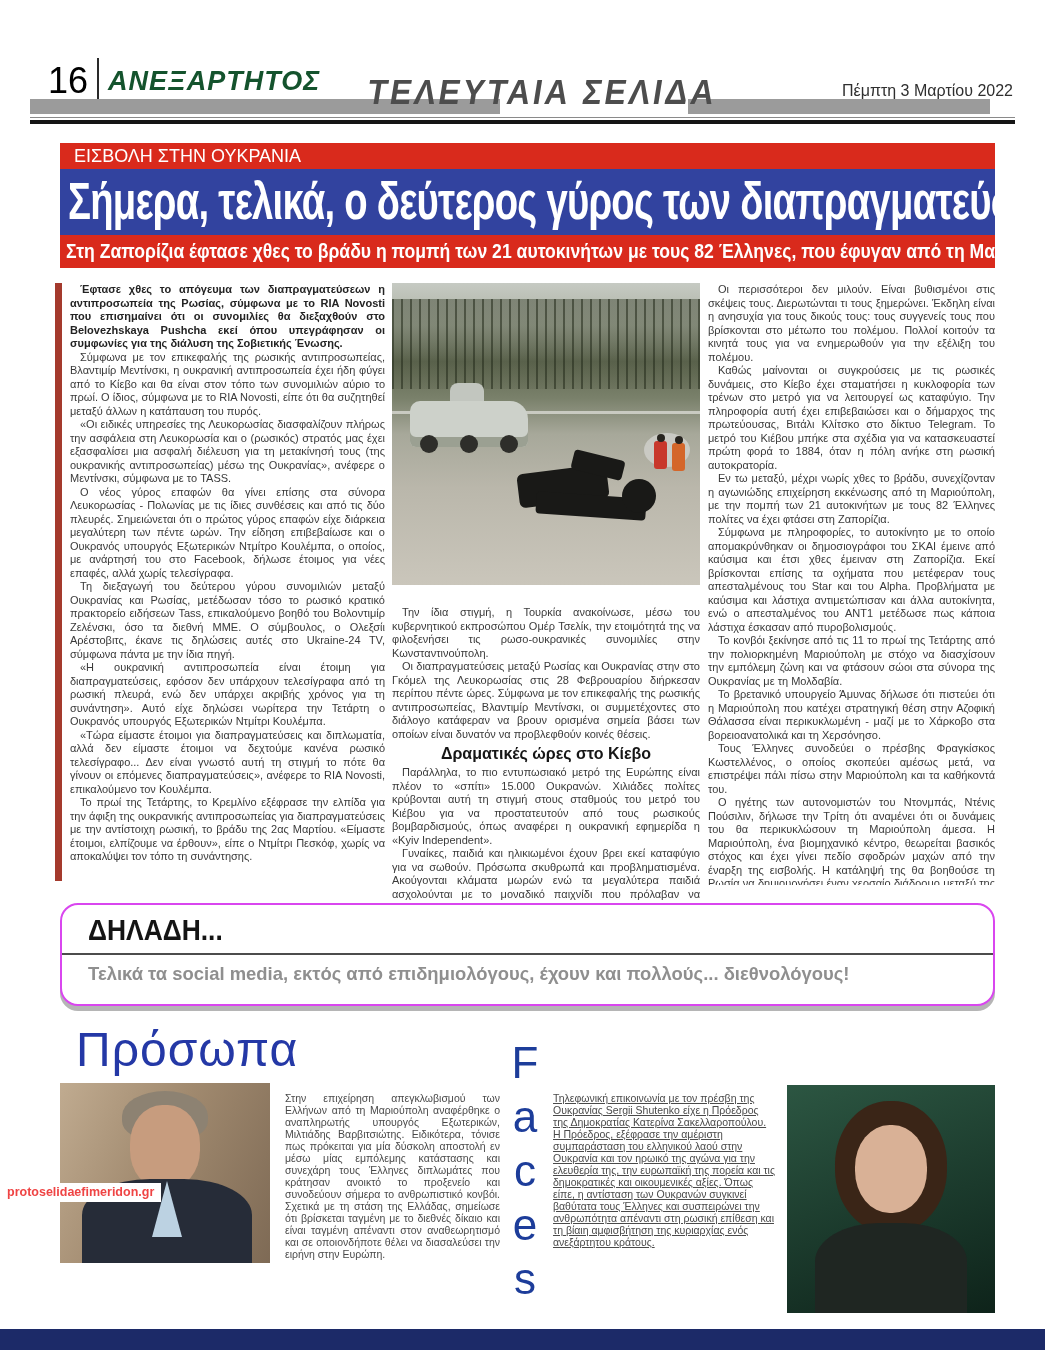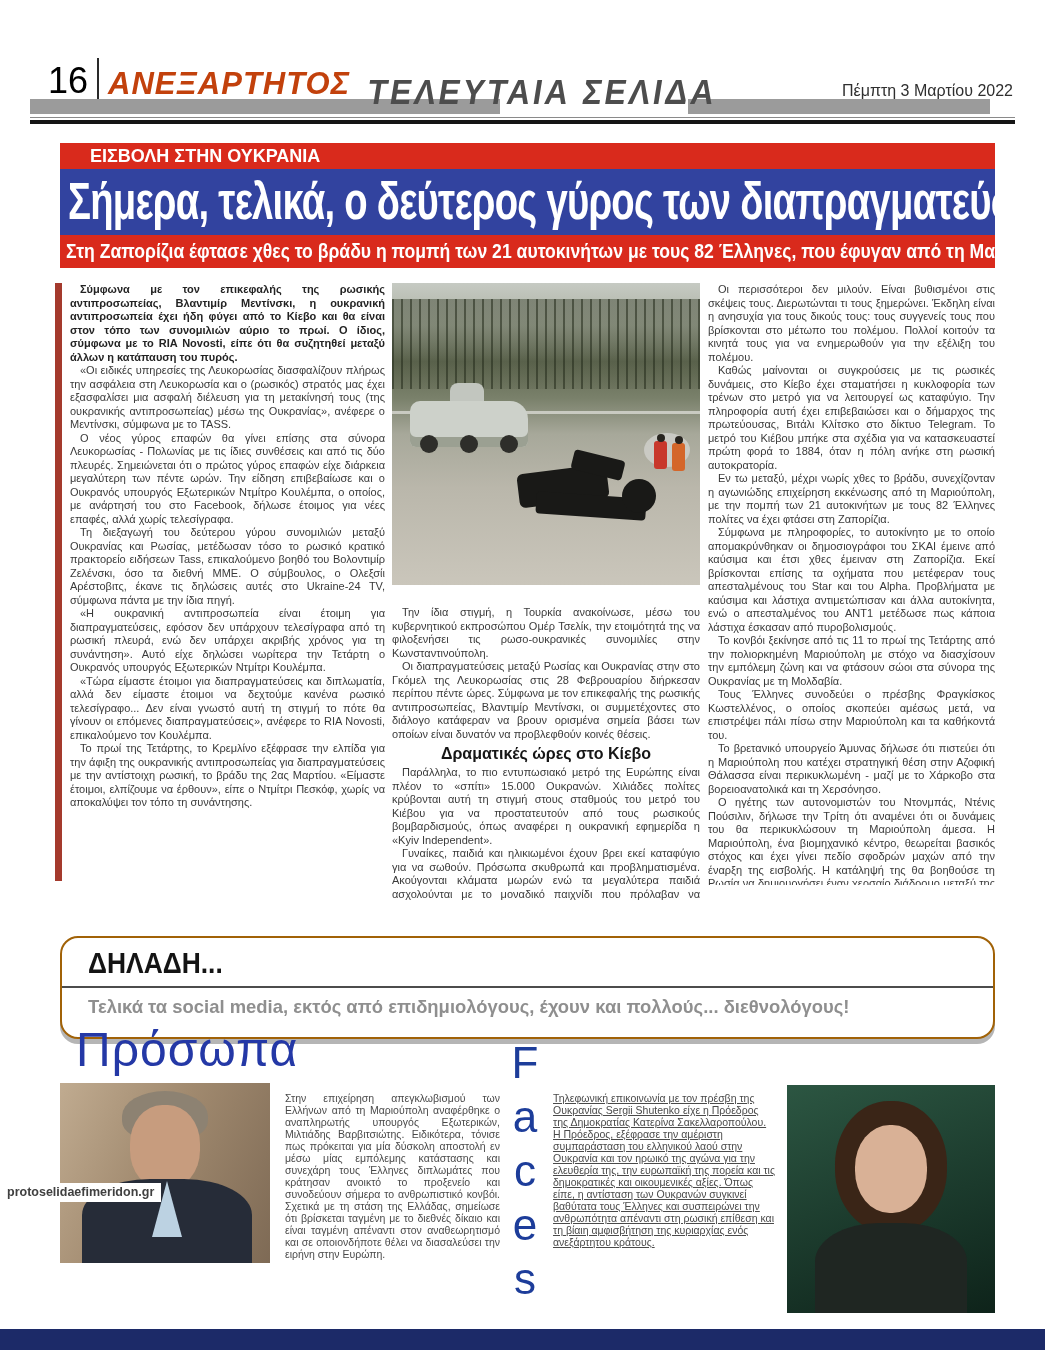--- a/index.html
+++ b/index.html
@@ -3,34 +3,34 @@
 <meta charset="utf-8">
 <style>
   html,body{margin:0;padding:0;background:#ffffff;}
   .page{position:relative;width:1045px;height:1350px;background:#ffffff;overflow:hidden;
         font-family:"Liberation Sans",sans-serif;color:#2b2b2b;}
   [data-name]{box-sizing:border-box;}
 
   
   .pagenum{position:absolute;left:48px;top:60px;font-size:36px;color:#000000;}
   .head-divider{position:absolute;left:97px;top:58px;width:2px;height:48px;background:#2a2a2a;}
-  .masthead{position:absolute;left:108px;top:66px;font-size:31px;font-weight:bold;font-style:italic;
-            color:#c2410c;letter-spacing:1px;text-align:right;}
+  .masthead{position:absolute;left:108px;top:66px;font-size:27px;font-weight:bold;font-style:italic;
+            color:#14532d;letter-spacing:1px;text-align:right;}
   .bar{position:absolute;top:99px;height:15px;background:#9b9b9b;}
   .bar-left{left:30px;width:470px;}
   .bar-right{left:688px;width:302px;}
   .section-title{position:absolute;left:368px;top:72px;font-size:35px;font-weight:bold;color:#4d4d4d;
             letter-spacing:3px;transform:skewX(-9deg) scaleX(.92);transform-origin:0 50%;white-space:nowrap;}
   .date{position:absolute;left:842px;top:82px;font-size:16px;color:#2f2f2f;}
   .rule-thin{position:absolute;left:30px;top:117px;width:985px;height:1px;background:#8a8a8a;}
   .rule-thick{position:absolute;left:30px;top:120px;width:985px;height:4px;background:#151515;}
 
   
   .kicker{position:absolute;left:60px;top:143px;width:935px;height:26px;background:var(--red,#d92a1c);
-          color:#fff;font-weight:bold;font-size:18px;line-height:26px;padding-left:30px;}
+          color:#fff;font-weight:normal;font-size:18px;line-height:26px;padding-left:14px;}
   .headline-band{position:absolute;left:60px;top:169px;width:935px;height:66px;background:var(--blue,#32439f);
           color:#fff;overflow:hidden;}
   .headline-band span{display:inline-block;font-size:51px;font-weight:bold;line-height:66px;white-space:nowrap;
           transform:scaleX(.75);transform-origin:0 50%;margin-left:8px;letter-spacing:-1px;}
   .subhead-band{position:absolute;left:60px;top:235px;width:935px;height:33px;background:var(--red,#d92a1c);
           color:#fff;overflow:hidden;}
   .subhead-band span{display:inline-block;font-size:20px;font-weight:bold;line-height:33px;white-space:nowrap;
           transform:scaleX(.88);transform-origin:0 50%;margin-left:6px;}
 
   
@@ -55,21 +55,21 @@
        box-shadow:inset 0 -10px 0 #9ba092;}
   .apc-turret{position:absolute;left:58px;top:100px;width:34px;height:24px;background:#c2c6bf;border-radius:8px 8px 0 0;}
   .apc-wheel{position:absolute;top:152px;width:18px;height:18px;border-radius:50%;background:#2e2e2a;}
   .wreck{position:absolute;left:120px;top:168px;width:150px;height:80px;}
   .wreck i{position:absolute;display:block;background:#191917;}
   .smoke{position:absolute;left:252px;top:150px;width:46px;height:34px;border-radius:50%;background:#cfcfca;opacity:.85;}
   .fig{position:absolute;width:13px;height:28px;border-radius:3px;}
   .fig::before{content:"";position:absolute;left:3px;top:-7px;width:8px;height:8px;border-radius:50%;background:#27241f;}
 
   
-  .diladi{position:absolute;left:60px;top:936px;width:935px;height:103px;border:2px solid #a16207;border-radius:18px;
+  .diladi{position:absolute;left:60px;top:903px;width:935px;height:103px;border:2px solid #d946ef;border-radius:18px;
           background:#fff;box-shadow:0 5px 0 #b5b5b5;}
   .diladi-title{position:absolute;left:26px;top:8px;font-size:30px;font-weight:900;color:#141414;
           transform:scaleX(.88);transform-origin:0 50%;letter-spacing:0;}
   .diladi-sep{position:absolute;left:0;top:48px;width:100%;height:2px;background:#4c4c4c;}
   .diladi-text{position:absolute;left:26px;top:58px;font-size:19px;font-weight:bold;color:#8f8f8f;white-space:nowrap;
           transform:scaleX(.97);transform-origin:0 50%;}
 
   
   .faces-heading{position:absolute;left:76px;top:1022px;font-size:48px;color:var(--heading_blue,#2438a6);letter-spacing:1px;}
   .faces-vertical{position:absolute;left:500px;top:1036px;width:50px;text-align:center;
@@ -79,21 +79,21 @@
   .faces-right{left:553px;width:222px;height:232px;text-align:left;text-decoration:underline;}
 
   .photo-man{position:absolute;left:60px;top:1083px;width:210px;height:180px;overflow:hidden;
       background:linear-gradient(115deg,#c0ab90 0%,#a18a6f 45%,#7e6a55 100%);}
   .man-hair{position:absolute;left:62px;top:8px;width:86px;height:50px;border-radius:50% 50% 40% 40%;background:#8d8272;}
   .man-face{position:absolute;left:70px;top:22px;width:70px;height:84px;border-radius:46%;background:#c79c7e;}
   .man-suit{position:absolute;left:22px;top:96px;width:170px;height:90px;border-radius:40% 40% 0 0;background:#262c38;}
   .man-shirt{position:absolute;left:92px;top:98px;width:30px;height:56px;background:#bcd2e2;
       clip-path:polygon(50% 0,100% 100%,0 100%);}
   .watermark{position:absolute;left:0;top:1183px;background:#ffffff;padding:2px 7px 3px 7px;
-      font-size:12.5px;font-weight:bold;color:#404040;}
+      font-size:12.5px;font-weight:bold;color:#ef4444;}
 
   .photo-woman{position:absolute;left:787px;top:1085px;width:208px;height:228px;overflow:hidden;
       background:linear-gradient(160deg,#2c5642 0%,#1b3a2c 55%,#0e231a 100%);}
   .woman-hair{position:absolute;left:48px;top:16px;width:112px;height:132px;border-radius:48%;background:#3321157;}
   .woman-hair{background:#3a2517;}
   .woman-face{position:absolute;left:68px;top:40px;width:72px;height:88px;border-radius:48%;background:#d9b196;}
   .woman-torso{position:absolute;left:28px;top:138px;width:152px;height:92px;border-radius:42% 42% 0 0;background:#1f2622;}
 
   .bottom-bar{position:absolute;left:0;top:1329px;width:1045px;height:21px;background:var(--bottom_bar,#1c2a68);}
 </style>
@@ -116,20 +116,21 @@
   <div class="headline-band" data-name="headline-banner">
     <span data-name="headline-text">Σήμερα, τελικά, ο δεύτερος γύρος των διαπραγματεύσεων</span>
   </div>
   <div class="subhead-band" data-name="subheadline-banner">
     <span data-name="subheadline-text">Στη Ζαπορίζια έφτασε χθες το βράδυ η πομπή των 21 αυτοκινήτων με τους 82 Έλληνες, που έφυγαν από τη Μαριούπολη</span>
   </div>
 
   <div class="redbar" data-name="column-accent-bar"></div>
 
   <div class="col col1" data-name="article-column-1">
+    <p data-name="paragraph">Έφτασε χθες το απόγευμα των διαπραγματεύσεων η αντιπροσωπεία της Ρωσίας, σύμφωνα με το RIA Novosti που επισημαίνει ότι οι συνομιλίες θα διεξαχθούν στο Belovezhskaya Pushcha εκεί όπου υπεγράφησαν οι συμφωνίες για της διάλυση της Σοβιετικής Ένωσης.</p>
     <p data-name="paragraph">Σύμφωνα με τον επικεφαλής της ρωσικής αντιπροσωπείας, Βλαντιμίρ Μεντίνσκι, η ουκρανική αντιπροσωπεία έχει ήδη φύγει από το Κίεβο και θα είναι στον τόπο των συνομιλιών αύριο το πρωί. Ο ίδιος, σύμφωνα με το RIA Novosti, είπε ότι θα συζητηθεί μεταξύ άλλων η κατάπαυση του πυρός.</p>
     <p data-name="paragraph">«Οι ειδικές υπηρεσίες της Λευκορωσίας διασφαλίζουν πλήρως την ασφάλεια στη Λευκορωσία και ο (ρωσικός) στρατός μας έχει εξασφαλίσει μια ασφαλή διέλευση για τη μετακίνησή τους (της ουκρανικής αντιπροσωπείας) μέσω της Ουκρανίας», ανέφερε ο Μεντίνσκι, σύμφωνα με το TASS.</p>
     <p data-name="paragraph">Ο νέος γύρος επαφών θα γίνει επίσης στα σύνορα Λευκορωσίας - Πολωνίας με τις ίδιες συνθέσεις και από τις δύο πλευρές. Σημειώνεται ότι ο πρώτος γύρος επαφών είχε διάρκεια μεγαλύτερη των πέντε ωρών. Την είδηση επιβεβαίωσε και ο Ουκρανός υπουργός Εξωτερικών Ντμίτρο Κουλέμπα, ο οποίος, με ανάρτησή του στο Facebook, δήλωσε έτοιμος για νέες επαφές, αλλά χωρίς τελεσίγραφα.</p>
     <p data-name="paragraph">Τη διεξαγωγή του δεύτερου γύρου συνομιλιών μεταξύ Ουκρανίας και Ρωσίας, μετέδωσαν τόσο το ρωσικό κρατικό πρακτορείο ειδήσεων Tass, επικαλούμενο βοηθό του Βολοντιμίρ Ζελένσκι, όσο τα διεθνή ΜΜΕ. Ο σύμβουλος, ο Ολεξσίι Αρέστοβιτς, έκανε τις δηλώσεις αυτές στο Ukraine-24 TV, σύμφωνα πάντα με την ίδια πηγή.</p>
     <p data-name="paragraph">«Η ουκρανική αντιπροσωπεία είναι έτοιμη για διαπραγματεύσεις, εφόσον δεν υπάρχουν τελεσίγραφα από τη ρωσική πλευρά, ενώ δεν υπάρχει ακριβής χρόνος για τη συνάντηση». Αυτό είχε δηλώσει νωρίτερα την Τετάρτη ο Ουκρανός υπουργός Εξωτερικών Ντμίτρι Κουλέμπα.</p>
     <p data-name="paragraph">«Τώρα είμαστε έτοιμοι για διαπραγματεύσεις και διπλωματία, αλλά δεν είμαστε έτοιμοι να δεχτούμε κανένα ρωσικό τελεσίγραφο... Δεν είναι γνωστό αυτή τη στιγμή το πότε θα γίνουν οι επόμενες διαπραγματεύσεις», ανέφερε το RIA Novosti, επικαλούμενο τον Κουλέμπα.</p>
     <p data-name="paragraph">Το πρωί της Τετάρτης, το Κρεμλίνο εξέφρασε την ελπίδα για την άφιξη της ουκρανικής αντιπροσωπείας για διαπραγματεύσεις με την αντίστοιχη ρωσική, το βράδυ της 2ας Μαρτίου. «Είμαστε έτοιμοι, ελπίζουμε να έρθουν», είπε ο Ντμίτρι Πεσκόφ, χωρίς να αποκαλύψει τον τόπο τη συνάντησης.</p>
   </div>
 
   <div class="photo-main" data-name="wreckage-photo">
@@ -158,22 +159,22 @@
     <p data-name="paragraph">Παράλληλα, το πιο εντυπωσιακό μετρό της Ευρώπης είναι πλέον το «σπίτι» 15.000 Ουκρανών. Χιλιάδες πολίτες κρύβονται αυτή τη στιγμή στους σταθμούς του μετρό του Κιέβου για να προστατευτούν από τους ρωσικούς βομβαρδισμούς, όπως αναφέρει η ουκρανική εφημερίδα η «Kyiv Independent».</p>
     <p data-name="paragraph">Γυναίκες, παιδιά και ηλικιωμένοι έχουν βρει εκεί καταφύγιο για να σωθούν. Πρόσωπα σκυθρωπά και προβληματισμένα. Ακούγονται κλάματα μωρών ενώ τα μεγαλύτερα παιδιά ασχολούνται με το μοναδικό παιχνίδι που πρόλαβαν να πάρουν από το σπίτι τους και ξεχνιούνται...</p>
   </div>
 
   <div class="col col3" data-name="article-column-3">
     <p data-name="paragraph">Οι περισσότεροι δεν μιλούν. Είναι βυθισμένοι στις σκέψεις τους. Διερωτώνται τι τους ξημερώνει. Έκδηλη είναι η ανησυχία για τους δικούς τους: τους συγγενείς τους που βρίσκονται στο μέτωπο του πολέμου. Πολλοί κοιτούν τα κινητά τους για να ενημερωθούν για την εξέλιξη του πολέμου.</p>
     <p data-name="paragraph">Καθώς μαίνονται οι συγκρούσεις με τις ρωσικές δυνάμεις, στο Κίεβο έχει σταματήσει η κυκλοφορία των τρένων στο μετρό για να λειτουργεί ως καταφύγιο. Την πληροφορία αυτή έχει επιβεβαιώσει και ο δήμαρχος της πρωτεύουσας, Βιτάλι Κλίτσκο στο δίκτυο Telegram. Το μετρό του Κιέβου μπήκε στα σχέδια για να κατασκευαστεί πρώτη φορά το 1884, όταν η πόλη ανήκε στη ρωσική αυτοκρατορία.</p>
     <p data-name="paragraph">Εν τω μεταξύ, μέχρι νωρίς χθες το βράδυ, συνεχίζονταν η αγωνιώδης επιχείρηση εκκένωσης από τη Μαριούπολη, με την πομπή των 21 αυτοκινήτων με τους 82 Έλληνες πολίτες να έχει φτάσει στη Ζαπορίζια.</p>
     <p data-name="paragraph">Σύμφωνα με πληροφορίες, το αυτοκίνητο με το οποίο απομακρύνθηκαν οι δημοσιογράφοι του ΣΚΑΙ έμεινε από καύσιμα και έτσι χθες έμειναν στη Ζαπορίζια. Εκεί βρίσκονται επίσης τα οχήματα που μετέφεραν τους απεσταλμένους του Star και του Alpha. Προβλήματα με καύσιμα και λάστιχα αντιμετώπισαν και άλλα αυτοκίνητα, ενώ ο απεσταλμένος του ΑΝΤ1 μετέδωσε πως κάποια λάστιχα έσκασαν από πυροβολισμούς.</p>
     <p data-name="paragraph">Το κονβόι ξεκίνησε από τις 11 το πρωί της Τετάρτης από την πολιορκημένη Μαριούπολη με στόχο να διασχίσουν την εμπόλεμη ζώνη και να φτάσουν σώοι στα σύνορα της Ουκρανίας με τη Μολδαβία.</p>
+    <p data-name="paragraph">Το βρετανικό υπουργείο Άμυνας δήλωσε ότι πιστεύει ότι η Μαριούπολη που κατέχει στρατηγική θέση στην Αζοφική Θάλασσα είναι περικυκλωμένη - μαζί με το Χάρκοβο στα βορειοανατολικά και τη Χερσόνησο.</p>
     <p data-name="paragraph">Τους Έλληνες συνοδεύει ο πρέσβης Φραγκίσκος Κωστελλένος, ο οποίος σκοπεύει αμέσως μετά, να επιστρέψει πάλι πίσω στην Μαριούπολη και τα καθήκοντά του.</p>
-    <p data-name="paragraph">Το βρετανικό υπουργείο Άμυνας δήλωσε ότι πιστεύει ότι η Μαριούπολη που κατέχει στρατηγική θέση στην Αζοφική Θάλασσα είναι περικυκλωμένη - μαζί με το Χάρκοβο στα βορειοανατολικά και τη Χερσόνησο.</p>
     <p data-name="paragraph">Ο ηγέτης των αυτονομιστών του Ντονμπάς, Ντένις Πούσιλιν, δήλωσε την Τρίτη ότι αναμένει ότι οι δυνάμεις του θα περικυκλώσουν τη Μαριούπολη άμεσα. Η Μαριούπολη, ένα βιομηχανικό κέντρο, θεωρείται βασικός στόχος και έχει γίνει πεδίο σφοδρών μαχών από την έναρξη της εισβολής. Η κατάληψή της θα βοηθούσε τη Ρωσία να δημιουργήσει έναν χερσαίο διάδρομο μεταξύ της Κριμαίας και της ηπειρωτικής της χώρας.</p>
   </div>
 
   <div class="diladi" data-name="diladi-box">
     <div class="diladi-title" data-name="diladi-title">ΔΗΛΑΔΗ...</div>
     <div class="diladi-sep" data-name="diladi-separator"></div>
     <div class="diladi-text" data-name="diladi-text">Τελικά τα social media, εκτός από επιδημιολόγους, έχουν και πολλούς... διεθνολόγους!</div>
   </div>
 
   <div class="faces-heading" data-name="faces-section-heading">Πρόσωπα</div>

